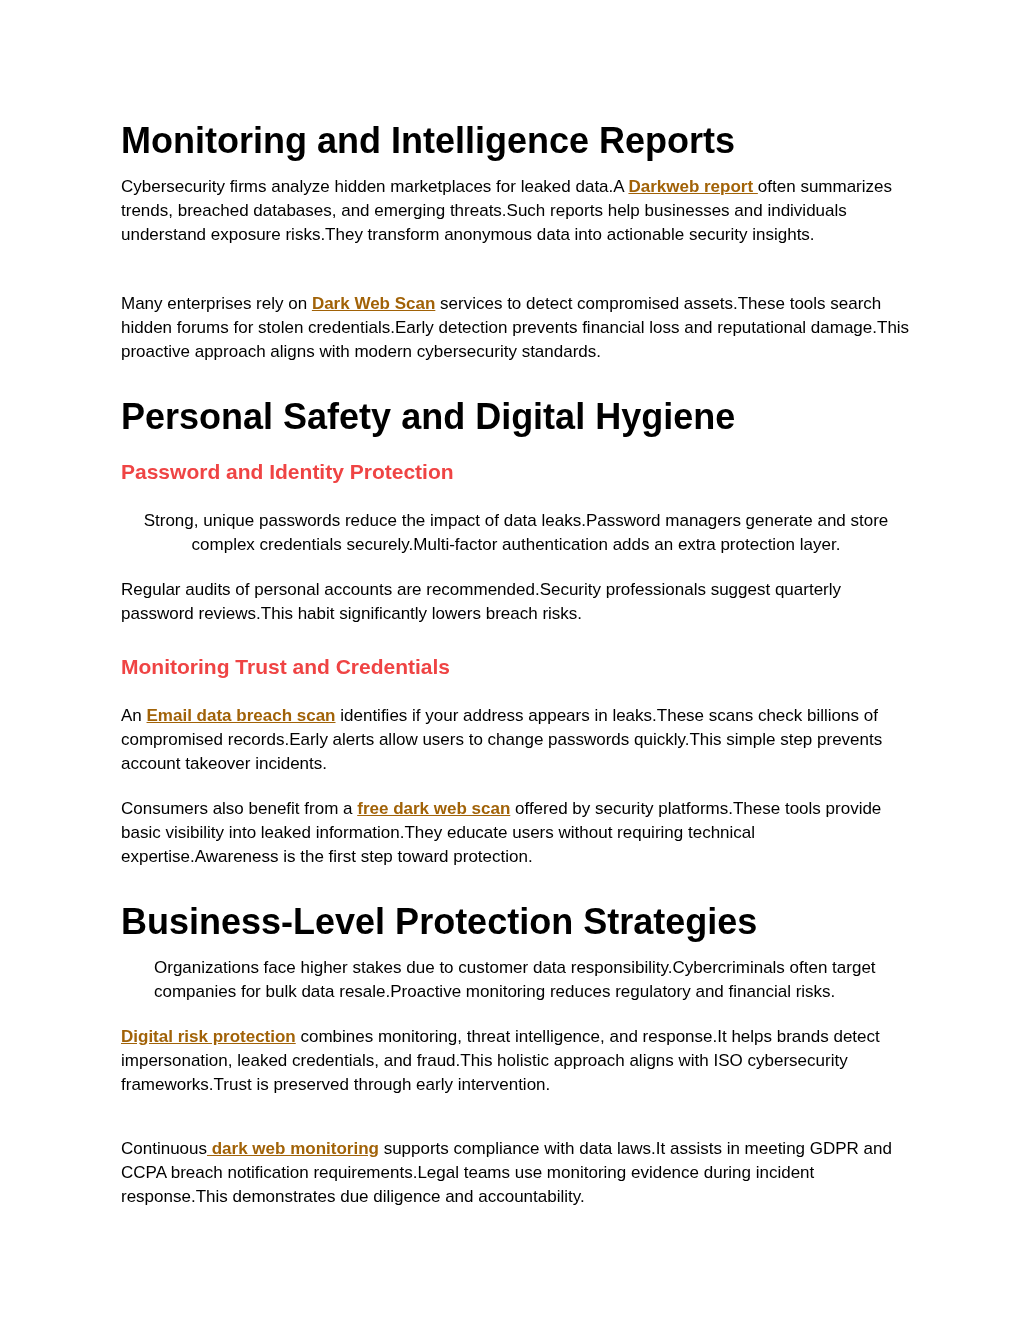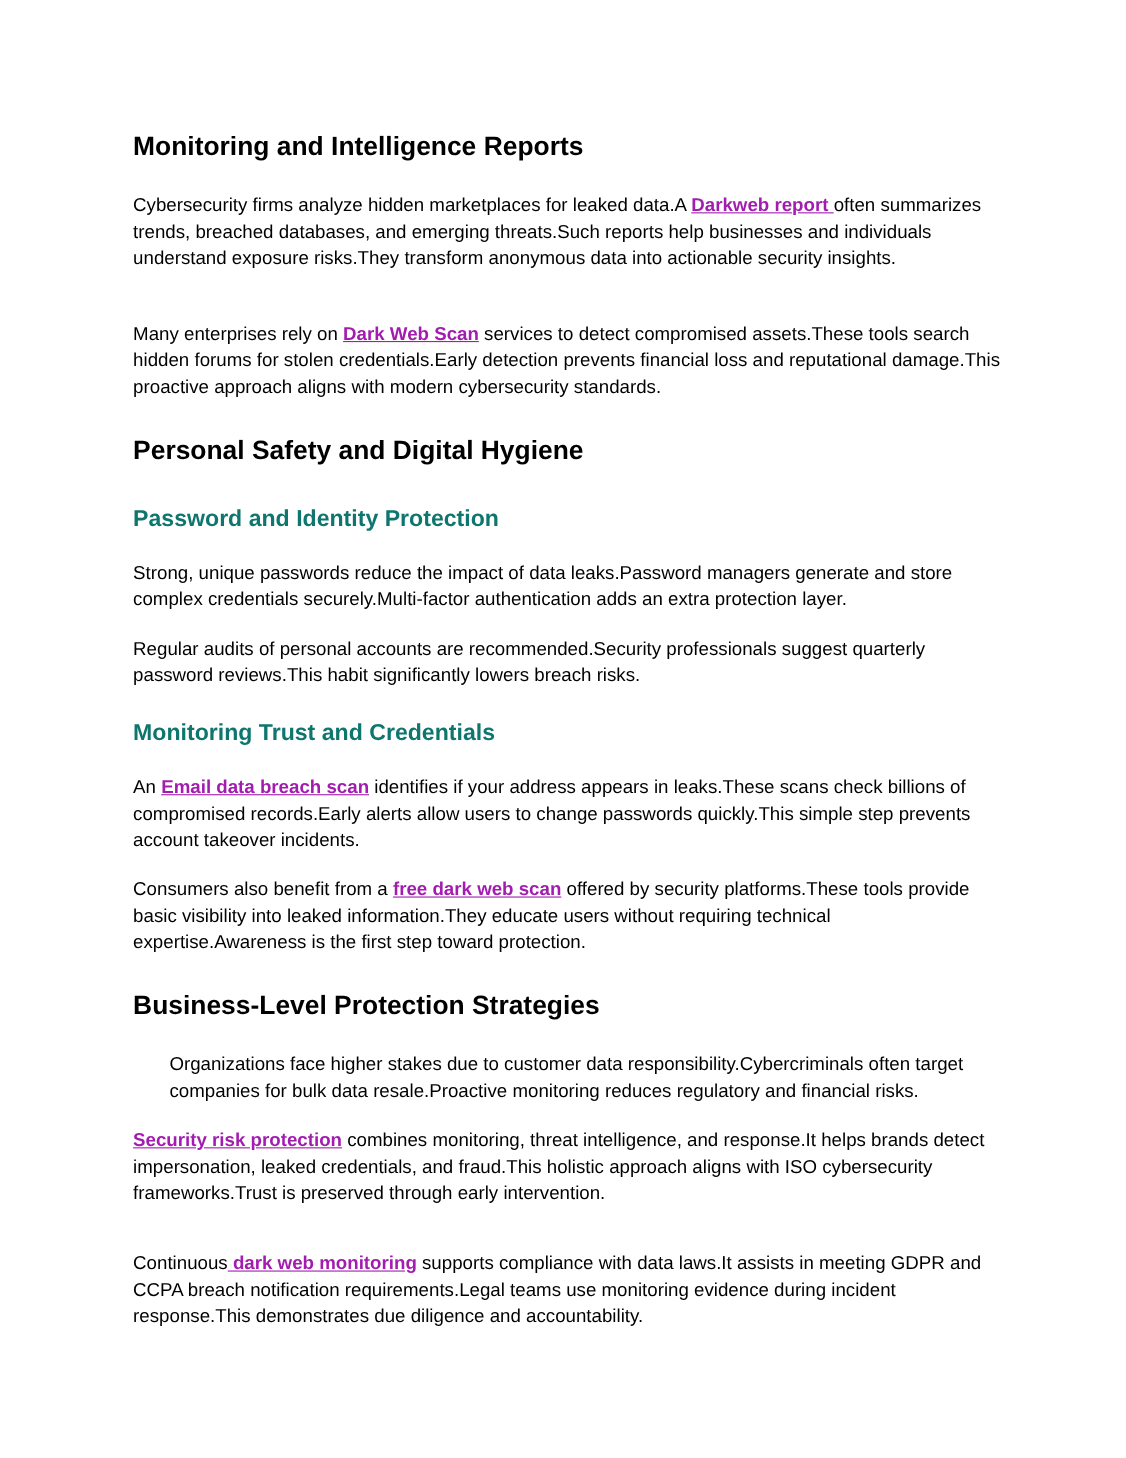--- a/index.html
+++ b/index.html
@@ -1,49 +1,49 @@
 <!DOCTYPE html>
 <html><head>
   <meta charset="utf-8">
   <style>
     html, body { margin: 0; padding: 0; background: #ffffff; }
     body { width: 1024px; height: 1325px; position: relative; overflow: hidden;
            font-family: "Liberation Sans", sans-serif; color: #000000; }
     .page { position: absolute; left: 121px; top: 0; width: 800px; }
-    .h1 { position: absolute; left: 0; font-size: 24px; font-weight: bold; color: #000; margin: 0; white-space: nowrap; }
-    .h2 { position: absolute; left: 0; font-size: 21px; font-weight: bold; color: #0f766e; margin: 0; white-space: nowrap; }
+    .h1 { position: absolute; left: 0; font-size: 36px; font-weight: bold; color: #000; margin: 0; white-space: nowrap; }
+    .h2 { position: absolute; left: 0; font-size: 21px; font-weight: bold; color: #ef4444; margin: 0; white-space: nowrap; }
     .para { position: absolute; left: 0; width: 790px; font-size: 17px; line-height: 24.2px; margin: 0; color: #000; }
-    .para a { color: #a21caf; font-weight: bold; }
+    .para a { color: #a16207; font-weight: bold; }
   </style>
 </head>
 <body>
 
 <div class="page">
 
   <h1 class="h1" style="top:120px;">Monitoring and Intelligence Reports</h1>
 
   <p class="para" style="top:175px;"><span>Cybersecurity firms analyze hidden marketplaces for leaked data.A </span><a href="#">Darkweb report </a><span>often summarizes trends, breached databases, and emerging threats.Such reports help businesses and individuals understand exposure risks.They transform anonymous data into actionable security insights.</span></p>
 
   <p class="para" style="top:292px;"><span>Many enterprises rely on </span><a href="#">Dark Web Scan</a><span> services to detect compromised assets.These tools search hidden forums for stolen credentials.Early detection prevents financial loss and reputational damage.This proactive approach aligns with modern cybersecurity standards.</span></p>
 
   <h1 class="h1" style="top:396px;">Personal Safety and Digital Hygiene</h1>
 
   <h2 class="h2" style="top:460px;">Password and Identity Protection</h2>
 
-  <p class="para" style="top:509px;">Strong, unique passwords reduce the impact of data leaks.Password managers generate and store complex credentials securely.Multi-factor authentication adds an extra protection layer.</p>
+  <p class="para" style="top:509px;text-align:center;">Strong, unique passwords reduce the impact of data leaks.Password managers generate and store complex credentials securely.Multi-factor authentication adds an extra protection layer.</p>
 
   <p class="para" style="top:578px;">Regular audits of personal accounts are recommended.Security professionals suggest quarterly password reviews.This habit significantly lowers breach risks.</p>
 
   <h2 class="h2" style="top:655px;">Monitoring Trust and Credentials</h2>
 
   <p class="para" style="top:704px;"><span>An </span><a href="#">Email data breach scan</a><span> identifies if your address appears in leaks.These scans check billions of compromised records.Early alerts allow users to change passwords quickly.This simple step prevents account takeover incidents.</span></p>
 
   <p class="para" style="top:797px;"><span>Consumers also benefit from a </span><a href="#">free dark web scan</a><span> offered by security platforms.These tools provide basic visibility into leaked information.They educate users without requiring technical expertise.Awareness is the first step toward protection.</span></p>
 
   <h1 class="h1" style="top:901px;">Business-Level Protection Strategies</h1>
 
   <p class="para" style="top:956px;margin-left:33px;">Organizations face higher stakes due to customer data responsibility.Cybercriminals often target companies for bulk data resale.Proactive monitoring reduces regulatory and financial risks.</p>
 
-  <p class="para" style="top:1025px;"><span></span><a href="#">Security risk protection</a><span> combines monitoring, threat intelligence, and response.It helps brands detect impersonation, leaked credentials, and fraud.This holistic approach aligns with ISO cybersecurity frameworks.Trust is preserved through early intervention.</span></p>
+  <p class="para" style="top:1025px;"><span></span><a href="#">Digital risk protection</a><span> combines monitoring, threat intelligence, and response.It helps brands detect impersonation, leaked credentials, and fraud.This holistic approach aligns with ISO cybersecurity frameworks.Trust is preserved through early intervention.</span></p>
 
   <p class="para" style="top:1118px;margin-top:19px;"><span>Continuous</span><a href="#"> dark web monitoring</a><span> supports compliance with data laws.It assists in meeting GDPR and CCPA breach notification requirements.Legal teams use monitoring evidence during incident response.This demonstrates due diligence and accountability.</span></p>
 
 </div>
 
 </body></html>

